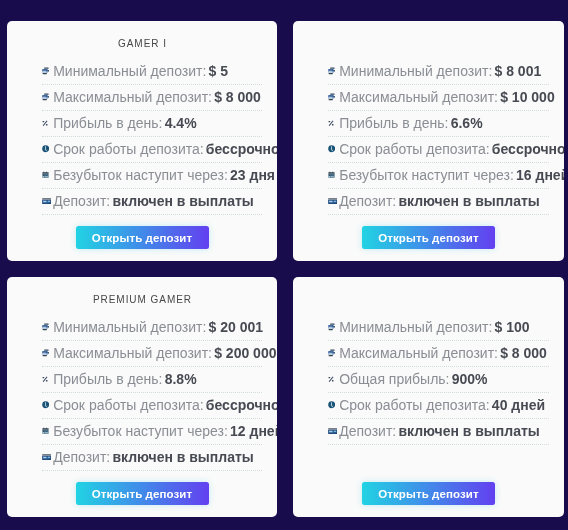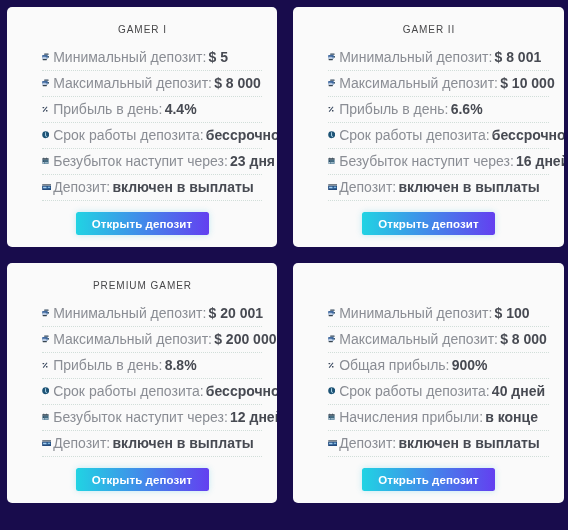--- a/index.html
+++ b/index.html
@@ -3,21 +3,21 @@
 <meta charset="utf-8">
 <style>
   html,body{margin:0;padding:0;}
   *{-webkit-font-smoothing:antialiased;-moz-osx-font-smoothing:grayscale;}
   body{
     width:568px;height:530px;overflow:hidden;
     background:#180c4c;
     font-family:"Liberation Sans", sans-serif;
   }
   .grid{
-    position:absolute;left:7px;top:7px;
+    position:absolute;left:7px;top:21px;
     width:555px;height:387px;
     display:grid;
     grid-template-columns:270px 271px;
     grid-template-rows:240px 240px;
     column-gap:14px;row-gap:40px;gap:16px;
   }
   .card{
     background:#fafafa;
     border-radius:5px;
     position:relative;
@@ -145,21 +145,20 @@
           </span>
           <span class="lbl">Депозит:</span>
           <b class="val">включен в выплаты</b>
         </div>
       </div>
       <div class="btn-wrap">
         <button class="btn">Открыть депозит</button>
       </div>
     </div>
     <div class="card">
-      <div class="card-title">GAMER II</div>
       <div class="rows">
         <div class="row">
           <span class="ic">
             <svg viewBox="0 0 20 22" width="7.4" height="8.1">
               <rect x="5.6" y="1.4" width="12.6" height="3.4" rx="1.2" fill="#34495c"></rect>
               <path d="M1.6 6.4h12.8a1.3 1.3 0 0 1 1.3 1.3v6.6a1.3 1.3 0 0 1-1.3 1.3H1.6a1.3 1.3 0 0 1-1.3-1.3V7.7a1.3 1.3 0 0 1 1.3-1.3z" fill="#6e91bd"></path>
               <path d="M2 6.4h12a1.3 1.3 0 0 1 1.3 1.3v4.1c-3-2.4-7.2-3.6-11-3.1-1.3.2-2.4.5-3.4 1V7.7a1.3 1.3 0 0 1 1.1-1.3z" fill="#2a558f"></path>
               <path d="M0.3 13c3.4-1.4 8-1.6 12-.4v1.7a1.3 1.3 0 0 1-1.3 1.3H1.6a1.3 1.3 0 0 1-1.3-1.3z" fill="#cdd9ea"></path>
               <ellipse cx="17.3" cy="10.4" rx="1.9" ry="2.4" fill="#2b4a63"></ellipse>
               <rect x="1.4" y="16.6" width="12" height="3.2" rx="1.2" fill="#36444f"></rect>
@@ -374,37 +373,20 @@
               <circle cx="10" cy="10" r="9.4" fill="#1d5375"></circle>
               <path d="M8.7 3.6h2.2v7.2H8.7z" fill="#c6e9fa"></path>
               <path d="M9.4 9.6 13.3 15.6l-1.9 1.2-3.9-6z" fill="#b5dff2"></path>
             </svg>
           </span>
           <span class="lbl">Срок работы депозита:</span>
           <b class="val">40 дней</b>
         </div>
         <div class="row">
           <span class="ic">
-            <svg viewBox="0 0 20 20" width="7.0" height="7.8">
-              <rect x="4.4" y="0.0" width="1.7" height="3.6" rx="0.7" fill="#2b3e4e"></rect>
-              <rect x="12.4" y="0.0" width="1.7" height="3.6" rx="0.7" fill="#2b3e4e"></rect>
-              <rect x="1.0" y="2.4" width="18.0" height="4.4" rx="0.9" fill="#2a3b49"></rect>
-              <path d="M1.0 6.8h18.0v10.6a1.3 1.3 0 0 1-1.3 1.3H2.3a1.3 1.3 0 0 1-1.3-1.3z" fill="#5a8099"></path>
-              <rect x="2.4" y="8.4" width="3.2" height="4.4" fill="#27445a"></rect>
-              <rect x="7.0" y="8.4" width="3.2" height="4.4" fill="#2b4d63"></rect>
-              <rect x="11.8" y="8.4" width="5.6" height="4.4" fill="#3a6479"></rect>
-              <circle cx="4.0" cy="15.6" r="1.9" fill="#eef6fa"></circle>
-              <rect x="8.0" y="14.3" width="8.8" height="2.6" rx="0.5" fill="#cfe4ed"></rect>
-            </svg>
-          </span>
-          <span class="lbl">Начисления прибыли:</span>
-          <b class="val">в конце</b>
-        </div>
-        <div class="row">
-          <span class="ic">
             <svg viewBox="0 0 22 16" width="9.3" height="6.8">
               <rect x="0.4" y="0.4" width="21.2" height="3.2" rx="0.9" fill="#4b5763"></rect>
               <path d="M0.4 4.2h21.2v10a1.2 1.2 0 0 1-1.2 1.2H1.6a1.2 1.2 0 0 1-1.2-1.2z" fill="#23497a"></path>
               <path d="M1.2 5.6h19.6v4.2c-2.4 1.8-7 2.6-11 2.2-3.4-.3-6.6-1.3-8.6-2.6z" fill="#2e5e93"></path>
               <rect x="2.6" y="6.2" width="8" height="3.6" rx="0.5" fill="#a6cfee"></rect>
               <rect x="13.8" y="6.2" width="5.4" height="2.6" rx="0.5" fill="#9ad3f7"></rect>
             </svg>
           </span>
           <span class="lbl">Депозит:</span>
           <b class="val">включен в выплаты</b>

